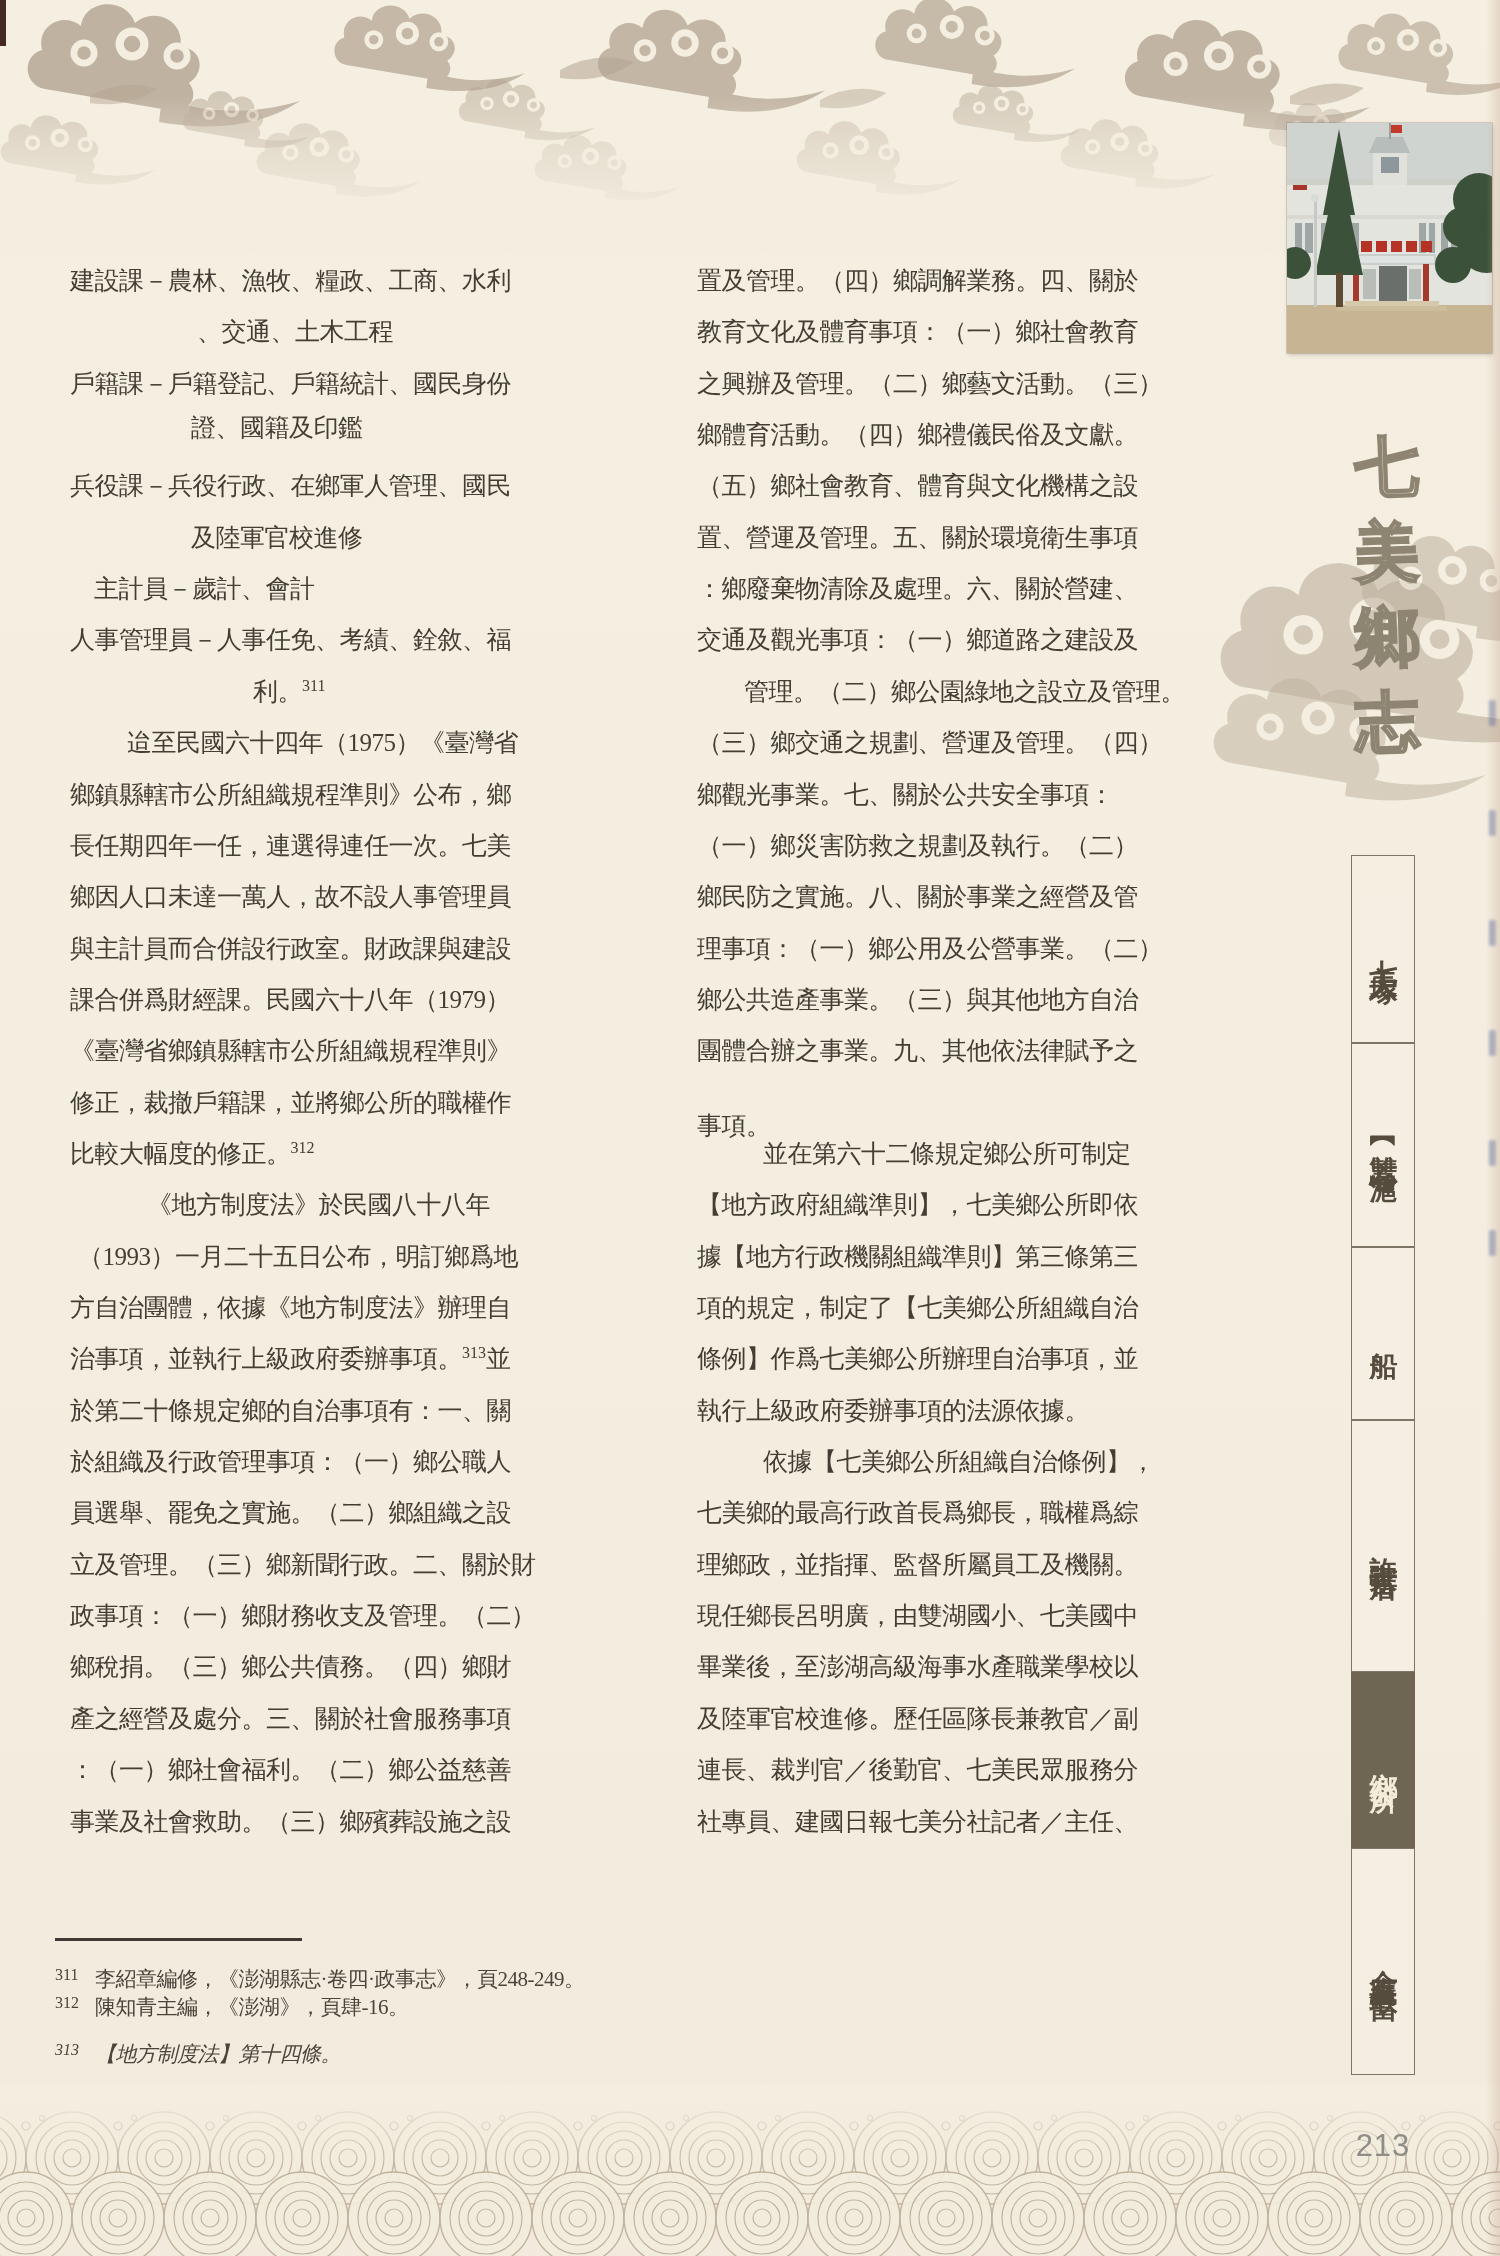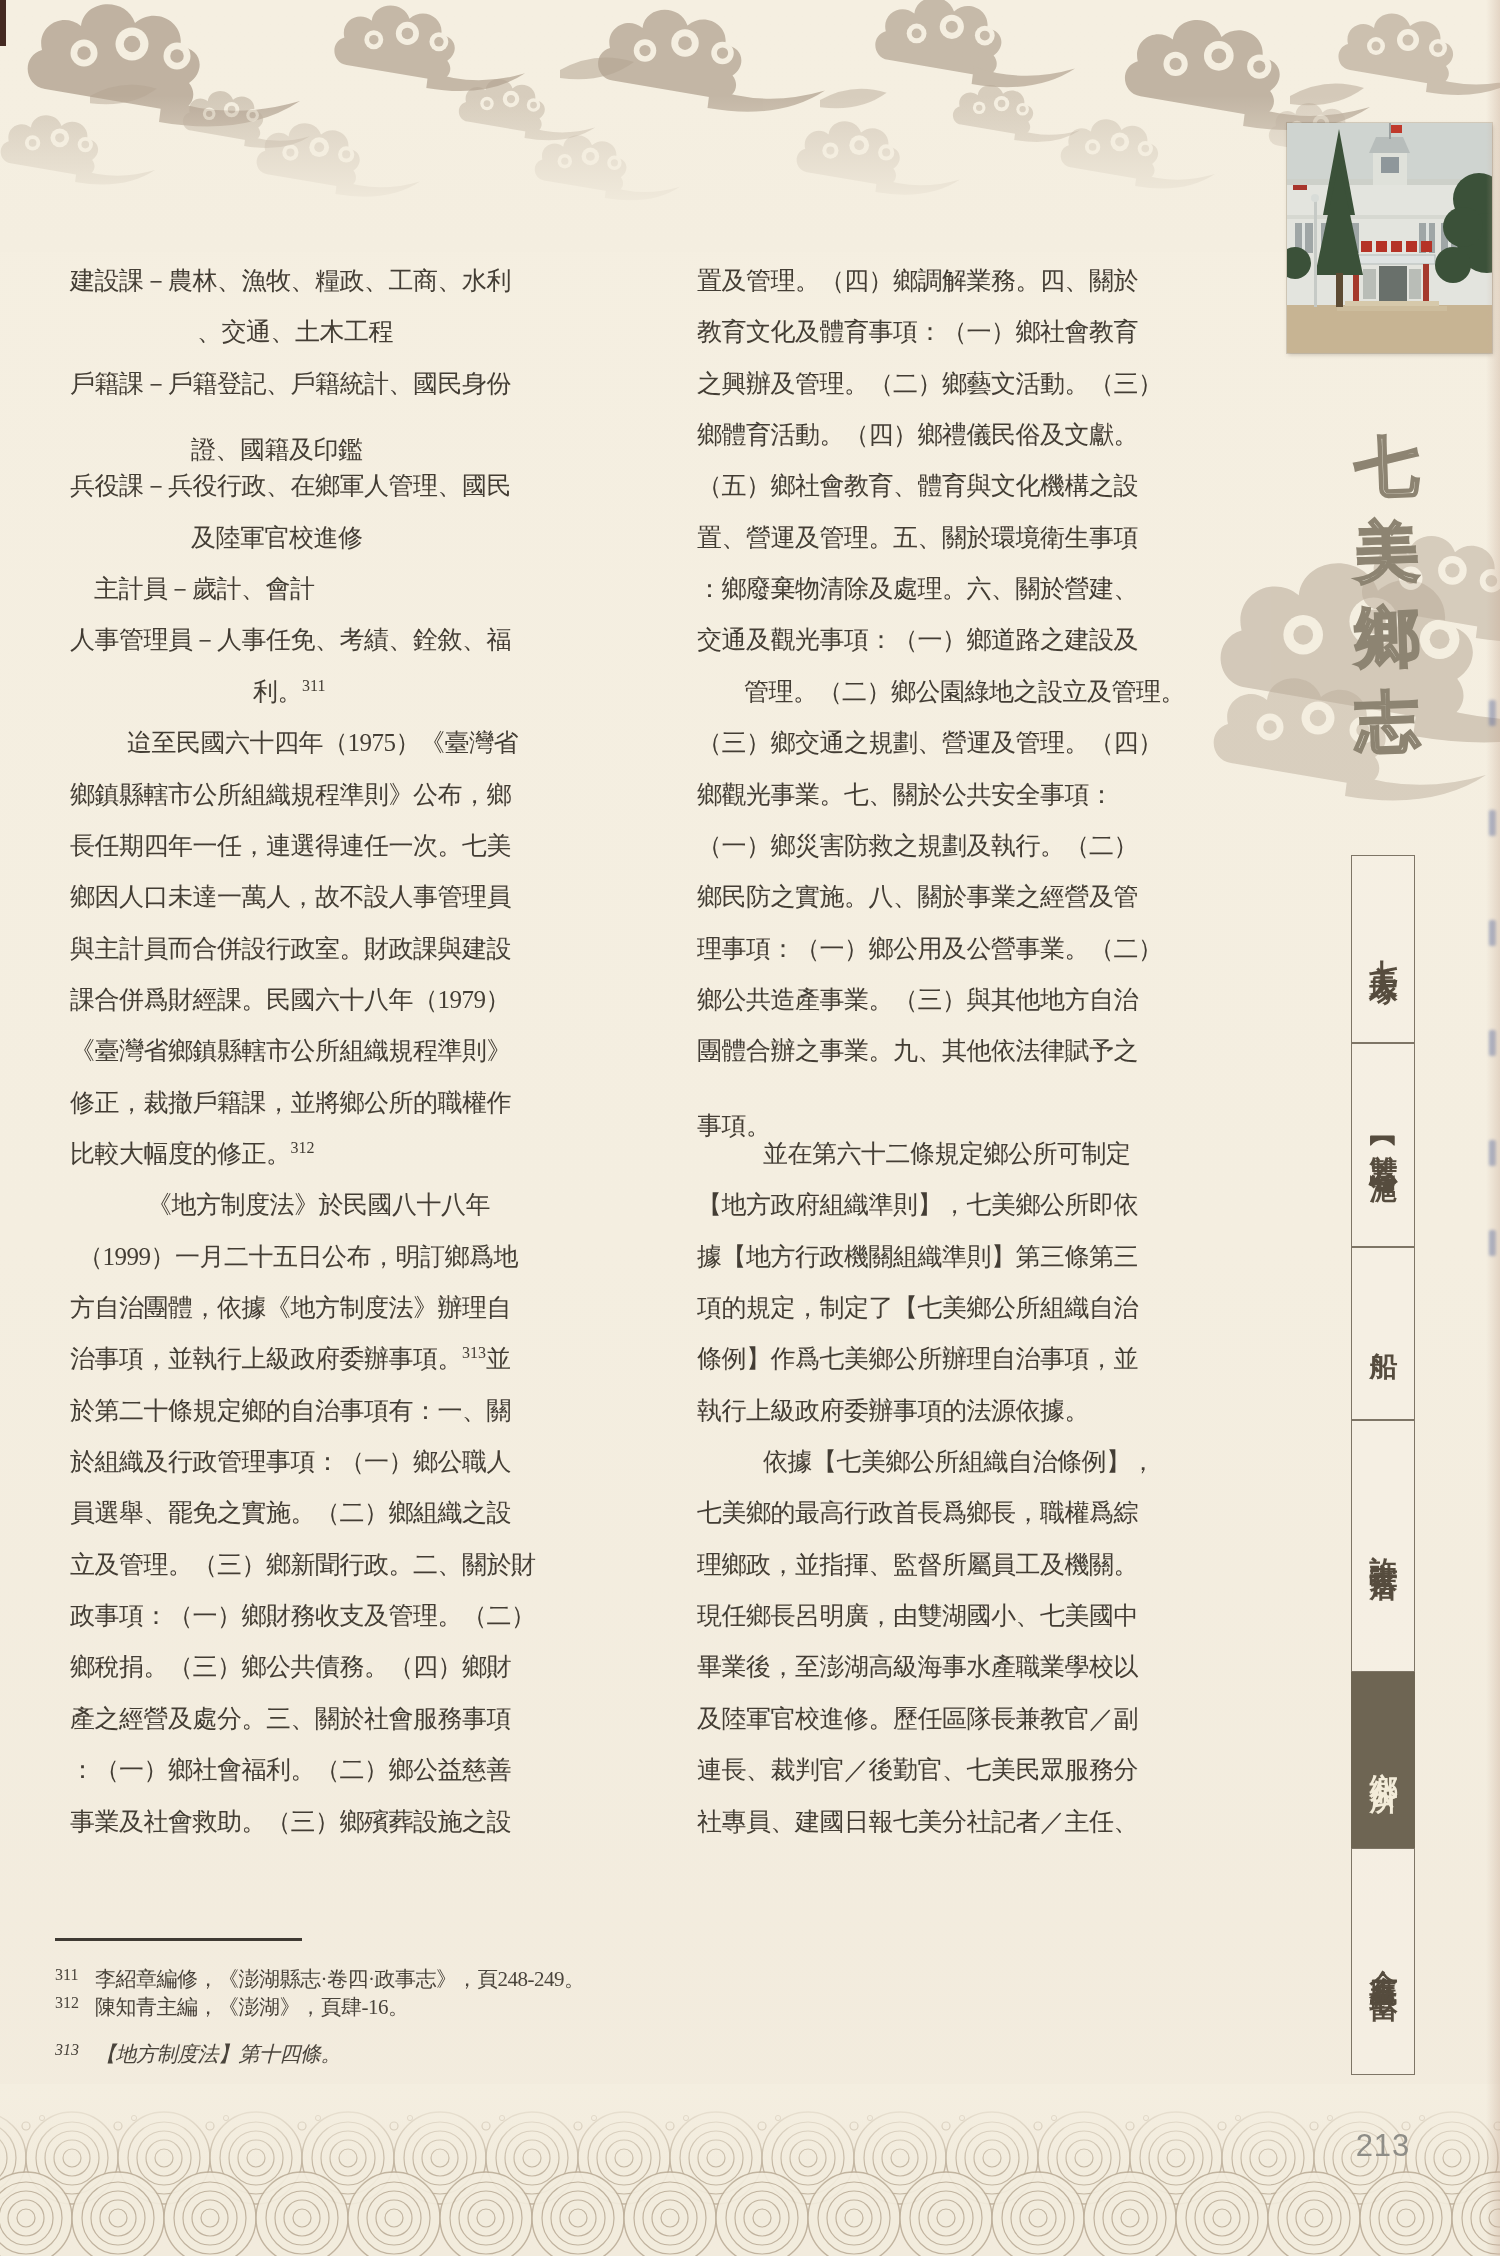--- a/index.html
+++ b/index.html
@@ -255,37 +255,37 @@
     <span class="cal-char">美</span>
     <span class="cal-char">鄉</span>
     <span class="cal-char">志</span>
   </div>
 
   <div class="columns">
     <div id="col-left">
         <div class="tline" style="top: 0px; left: 0px;">建設課－農林、漁牧、糧政、工商、水利</div>
         <div class="tline" style="top: 51.35px; left: 127px;">、交通、土木工程</div>
         <div class="tline" style="top: 102.7px; left: 0px;">戶籍課－戶籍登記、戶籍統計、國民身份</div>
-        <div class="tline" style="top: 169px; left: 121px;">證、國籍及印鑑</div>
+        <div class="tline" style="top: 147px; left: 121px;">證、國籍及印鑑</div>
         <div class="tline" style="top: 205.4px; left: 0px;">兵役課－兵役行政、在鄉軍人管理、國民</div>
         <div class="tline" style="top: 256.75px; left: 121px;">及陸軍官校進修</div>
         <div class="tline" style="top: 308.1px; left: 0px; margin-left: 24px;">主計員－歲計、會計</div>
         <div class="tline" style="top: 359.45px; left: 0px;">人事管理員－人事任免、考績、銓敘、福</div>
         <div class="tline" style="top: 410.8px; left: 183px;">利。<sup>311</sup></div>
         <div class="tline" style="top: 462.15px; left: 57px;">迨至民國六十四年（1975）《臺灣省</div>
         <div class="tline" style="top: 513.5px; left: 0px;">鄉鎮縣轄市公所組織規程準則》公布，鄉</div>
         <div class="tline" style="top: 564.85px; left: 0px;">長任期四年一任，連選得連任一次。七美</div>
         <div class="tline" style="top: 616.2px; left: 0px;">鄉因人口未達一萬人，故不設人事管理員</div>
         <div class="tline" style="top: 667.55px; left: 0px;">與主計員而合併設行政室。財政課與建設</div>
         <div class="tline" style="top: 718.9px; left: 0px;">課合併爲財經課。民國六十八年（1979）</div>
         <div class="tline" style="top: 770.25px; left: 0px;">《臺灣省鄉鎮縣轄市公所組織規程準則》</div>
         <div class="tline" style="top: 821.6px; left: 0px;">修正，裁撤戶籍課，並將鄉公所的職權作</div>
         <div class="tline" style="top: 872.95px; left: 0px;">比較大幅度的修正。<sup>312</sup></div>
         <div class="tline" style="top: 924.3px; left: 77px;">《地方制度法》於民國八十八年</div>
-        <div class="tline" style="top: 975.65px; left: 8px;">（1999）一月二十五日公布，明訂鄉爲地</div>
+        <div class="tline" style="top: 975.65px; left: 8px;">（1993）一月二十五日公布，明訂鄉爲地</div>
         <div class="tline" style="top: 1027px; left: 0px;">方自治團體，依據《地方制度法》辦理自</div>
         <div class="tline" style="top: 1078.35px; left: 0px;">治事項，並執行上級政府委辦事項。<sup>313</sup>並</div>
         <div class="tline" style="top: 1129.7px; left: 0px;">於第二十條規定鄉的自治事項有：一、關</div>
         <div class="tline" style="top: 1181.05px; left: 0px;">於組織及行政管理事項：（一）鄉公職人</div>
         <div class="tline" style="top: 1232.4px; left: 0px;">員選舉、罷免之實施。（二）鄉組織之設</div>
         <div class="tline" style="top: 1283.75px; left: 0px;">立及管理。（三）鄉新聞行政。二、關於財</div>
         <div class="tline" style="top: 1335.1px; left: 0px;">政事項：（一）鄉財務收支及管理。（二）</div>
         <div class="tline" style="top: 1386.45px; left: 0px;">鄉稅捐。（三）鄉公共債務。（四）鄉財</div>
         <div class="tline" style="top: 1437.8px; left: 0px;">產之經營及處分。三、關於社會服務事項</div>
         <div class="tline" style="top: 1489.15px; left: 0px;">：（一）鄉社會福利。（二）鄉公益慈善</div>

